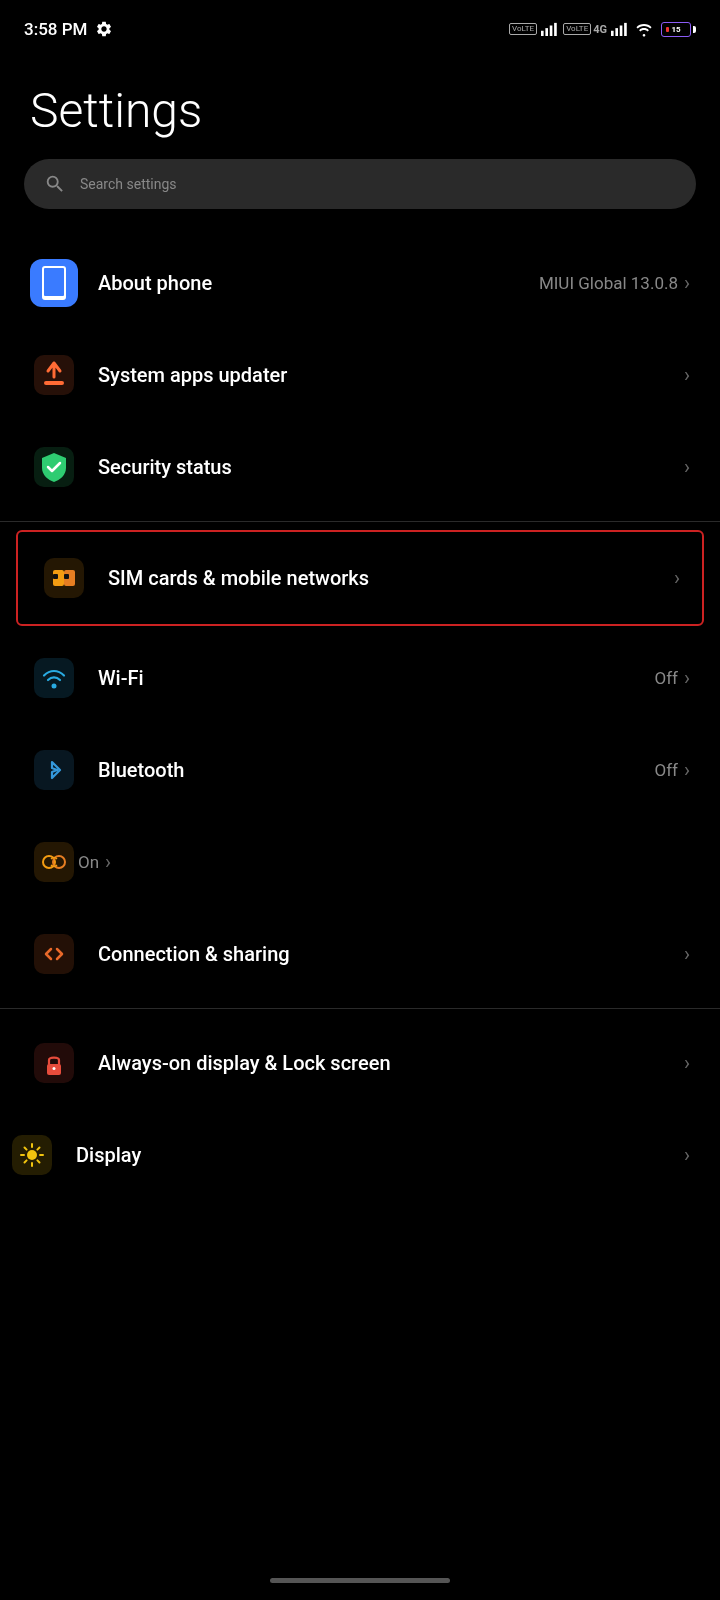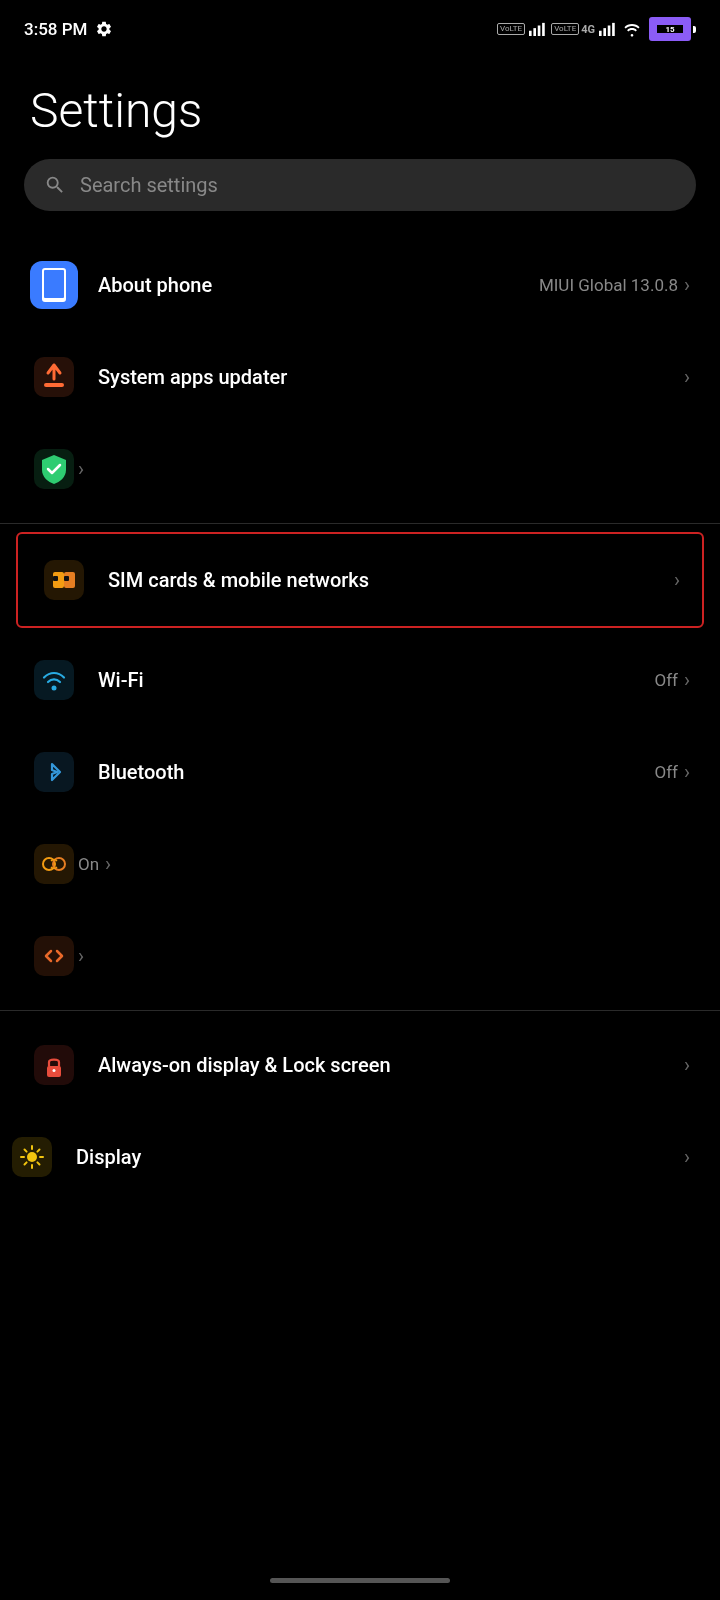--- a/index.html
+++ b/index.html
@@ -59,21 +59,21 @@
       gap: 14px;
     }
 
     .search-icon-wrap {
       color: #888;
       font-size: 20px;
     }
 
     .search-placeholder {
       color: #888;
-      font-size: 20px;
+      font-size: 14px;
     }
 
     
     .settings-list {
       padding: 0;
     }
 
     .settings-item {
       display: flex;
       align-items: center;
@@ -200,21 +200,21 @@
 
     <span>
       <svg width="22" height="16" viewBox="0 0 24 18" fill="none">
         <path d="M12 14.5c.8 0 1.5.7 1.5 1.5S12.8 17.5 12 17.5 10.5 16.8 10.5 16s.7-1.5 1.5-1.5z" fill="#fff"></path>
         <path d="M12 10c1.6 0 3 .6 4.1 1.7l1.4-1.4C15.9 8.7 14 8 12 8s-3.9.7-5.5 2.3l1.4 1.4C9 10.6 10.4 10 12 10z" fill="#fff"></path>
         <path d="M12 5.5c2.8 0 5.3 1.1 7.1 2.9l1.4-1.4C18.4 4.9 15.4 3.5 12 3.5S5.6 4.9 3.5 7l1.4 1.4C6.7 6.6 9.2 5.5 12 5.5z" fill="#fff"></path>
       </svg>
     </span>
 
     <span style="display:flex;align-items:center;gap:2px;">
-      <span style="border:8px solid #8b5cf6;border-radius:3px;width:42px;height:15px;display:flex;align-items:center;padding:4px;position:relative;">
+      <span style="border:1px solid #8b5cf6;border-radius:3px;width:30px;height:15px;display:flex;align-items:center;padding:4px;position:relative;">
         <span style="background:#e33;height:100%;width:15%;border-radius:1px;display:block;"></span>
         <span style="position:absolute;left:50%;transform:translateX(-50%);font-size:8px;color:#fff;font-weight:bold;">15</span>
       </span>
       <span style="width:3px;height:7px;background:#fff;border-radius:0 2px 2px 0;display:inline-block;"></span>
     </span>
   </div>
 </div>
 
 <div class="page-title">Settings</div>
 
@@ -263,20 +263,23 @@
   </div>
 
   <div class="settings-item">
     <div class="item-icon" style="width:48px;height:48px;display:flex;align-items:center;justify-content:center;">
       <svg width="40" height="40" viewBox="0 0 40 40">
         <rect x="0" y="0" width="40" height="40" rx="10" fill="#2ecc71" opacity="0.15"></rect>
         <path d="M20 6 L32 11 L32 21 C32 28 26 33 20 35 C14 33 8 28 8 21 L8 11 Z" fill="#2ecc71"></path>
         <path d="M14 20 L18 24 L26 16" stroke="#fff" stroke-width="2.5" stroke-linecap="round" stroke-linejoin="round" fill="none"></path>
       </svg>
     </div>
+    <div class="item-content">
+      <div class="item-label">Security status</div>
+    </div>
     <div class="item-right">
       <span class="chevron">›</span>
     </div>
   </div>
 
   <div class="divider"></div>
 
   <div class="settings-item highlighted" style="margin: 6px 16px; padding: 22px 22px;">
     <div class="item-icon" style="width:48px;height:48px;display:flex;align-items:center;justify-content:center;">
       <svg width="40" height="40" viewBox="0 0 40 40">
@@ -348,20 +351,23 @@
   </div>
 
   <div class="settings-item">
     <div class="item-icon" style="width:48px;height:48px;display:flex;align-items:center;justify-content:center;">
       <svg width="40" height="40" viewBox="0 0 40 40">
         <rect x="0" y="0" width="40" height="40" rx="10" fill="#e8692a" opacity="0.15"></rect>
 
         <path d="M12 20 L17 15 M12 20 L17 25" stroke="#e8692a" stroke-width="2.5" stroke-linecap="round" stroke-linejoin="round" fill="none"></path>
         <path d="M28 20 L23 15 M28 20 L23 25" stroke="#e8692a" stroke-width="2.5" stroke-linecap="round" stroke-linejoin="round" fill="none"></path>
       </svg>
+    </div>
+    <div class="item-content">
+      <div class="item-label">Connection &amp; sharing</div>
     </div>
     <div class="item-right">
       <span class="chevron">›</span>
     </div>
   </div>
 
   <div class="divider"></div>
 
   <div class="settings-item">
     <div class="item-icon" style="width:48px;height:48px;display:flex;align-items:center;justify-content:center;">

